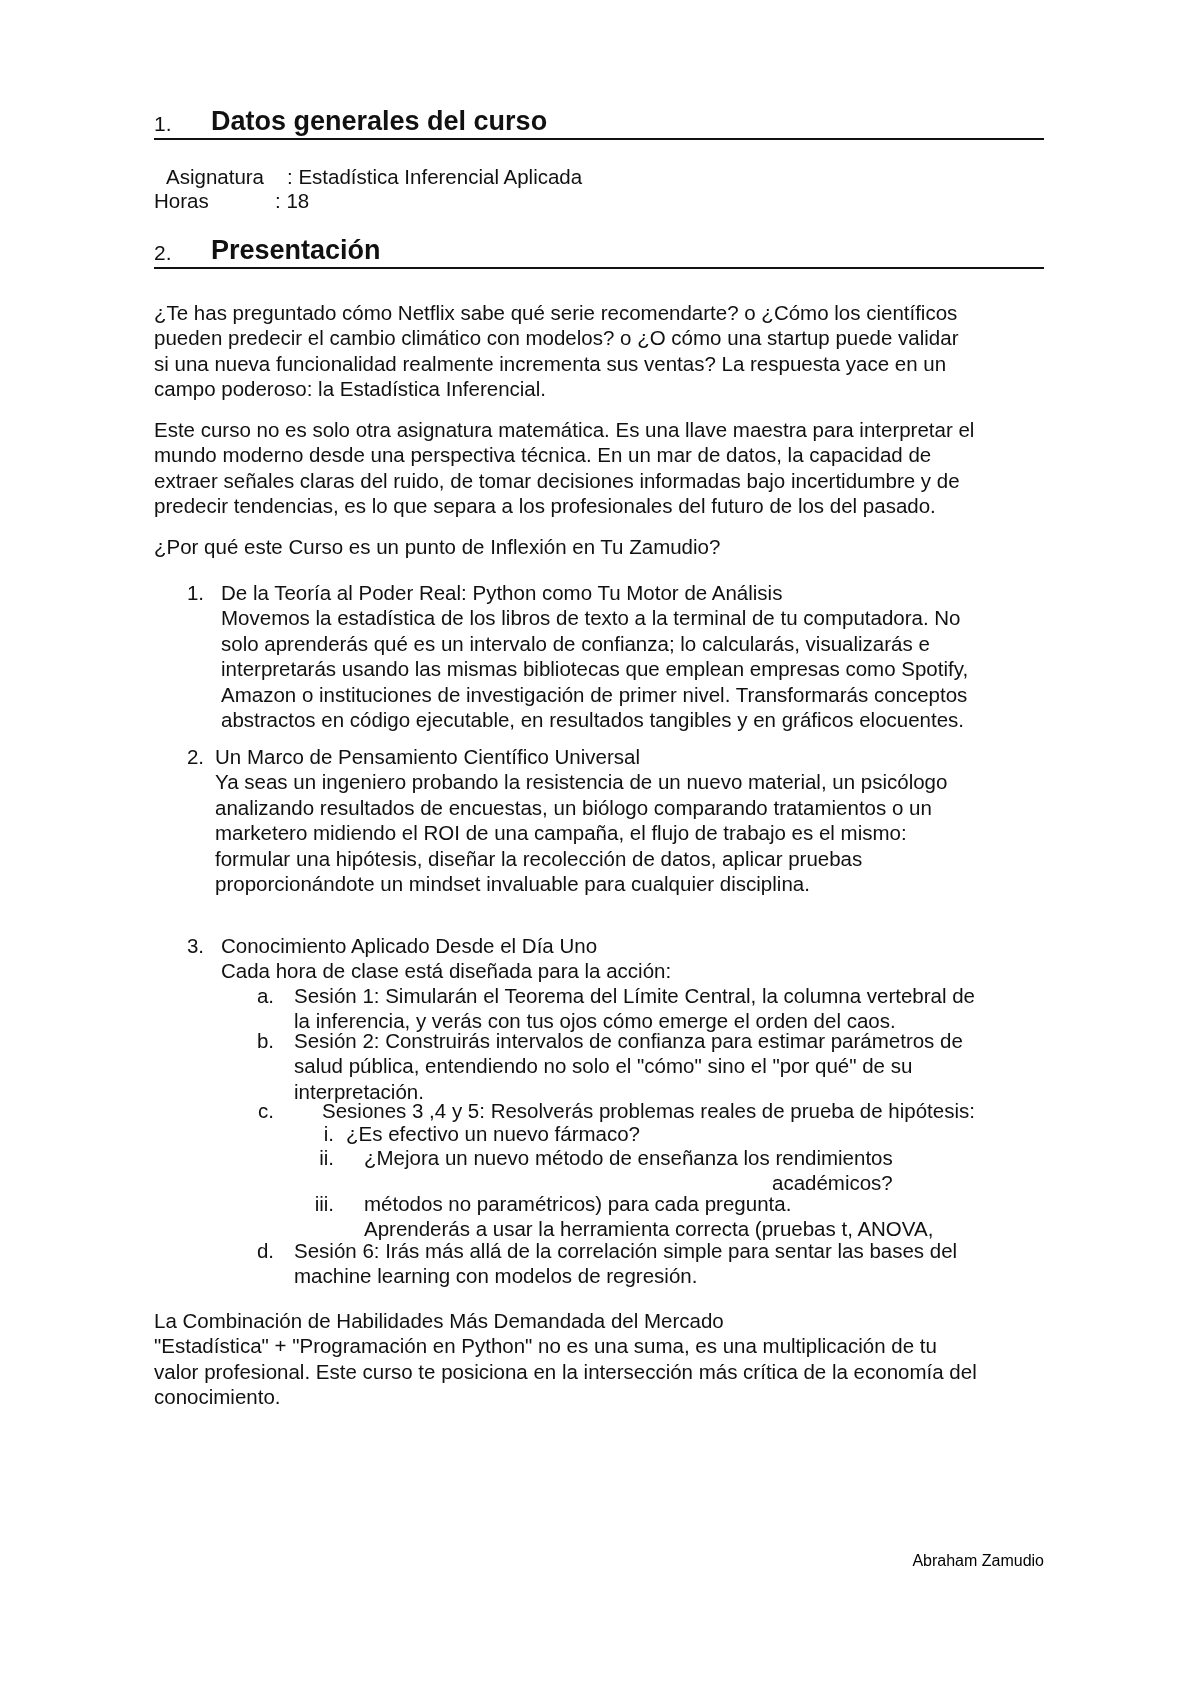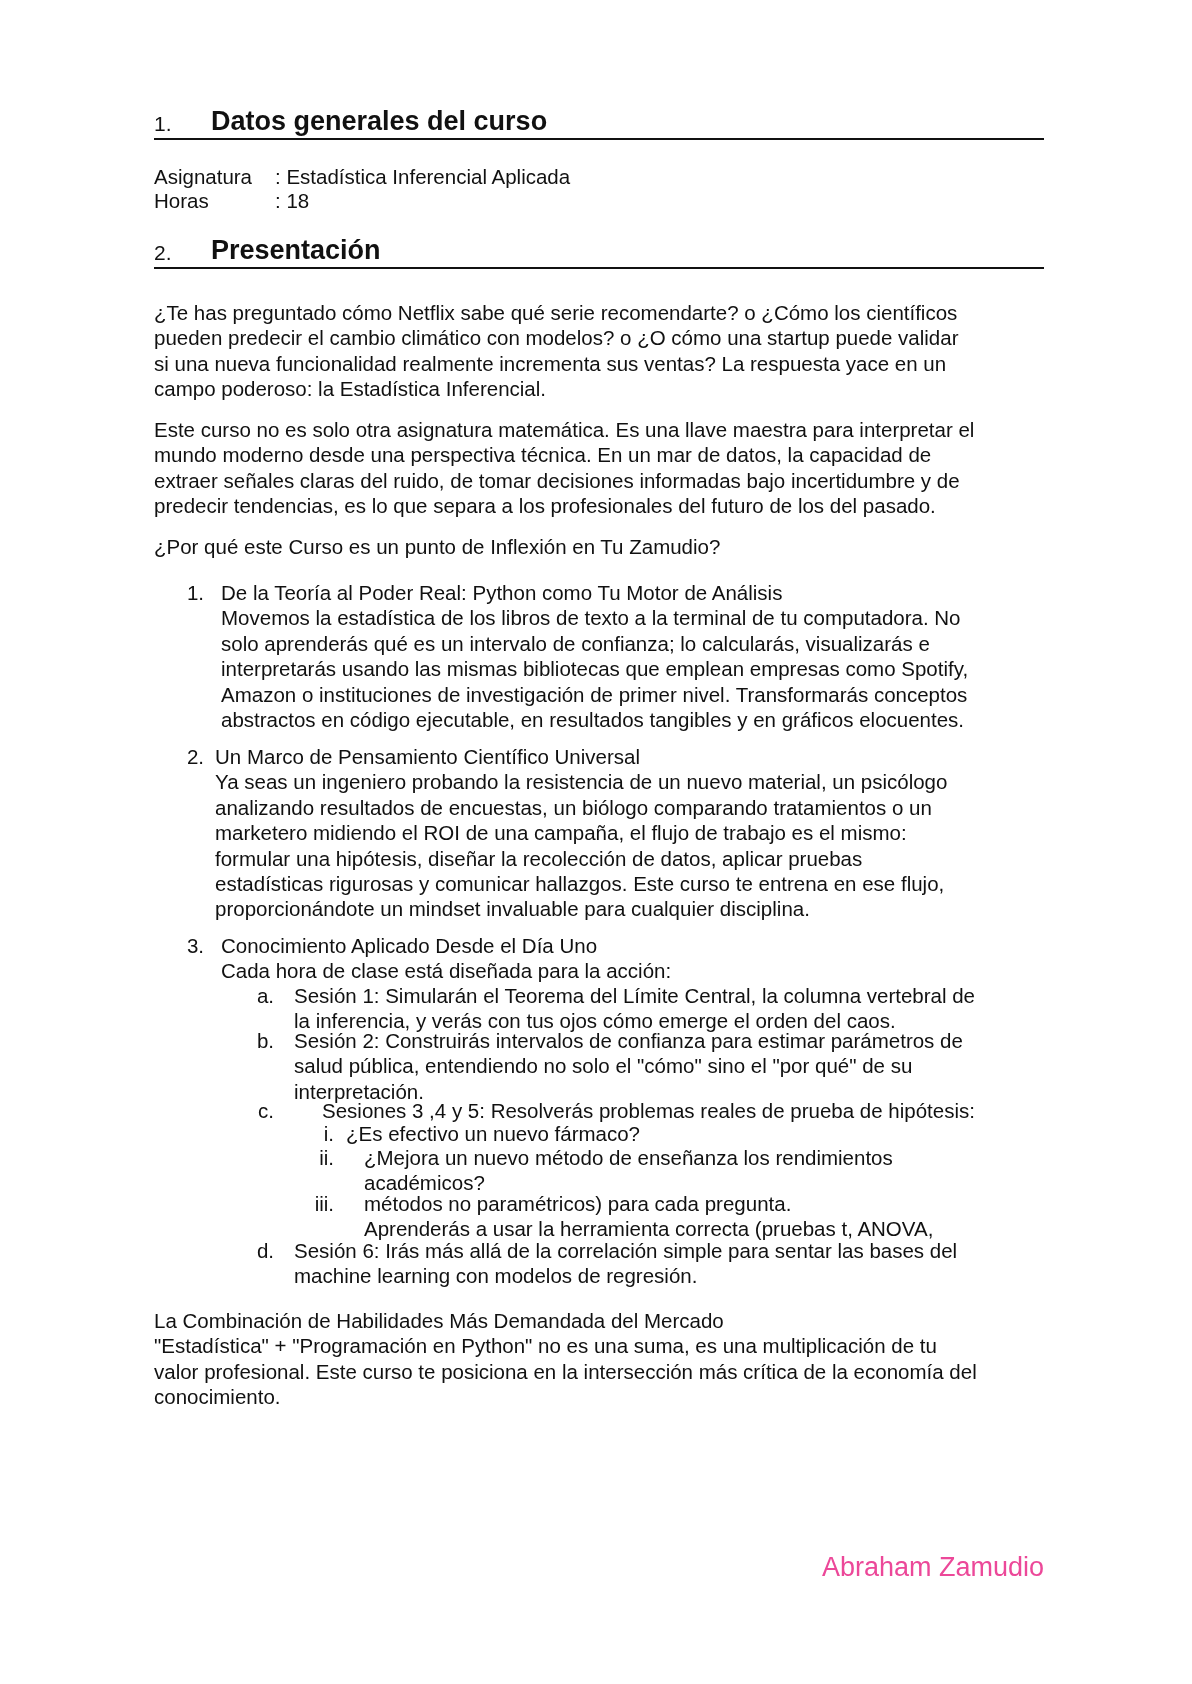--- a/index.html
+++ b/index.html
@@ -5,34 +5,34 @@
   html, body { margin: 0; padding: 0; background: #ffffff; }
   body { width: 1192px; height: 1684px; position: relative; overflow: hidden;
          font-family: "Liberation Sans", sans-serif; color: #111111; }
   .page { position: absolute; left: 154px; top: 0; width: 890px; }
   .h { position: absolute; left: 0; width: 890px; border-bottom: 2px solid #111; height: 36px; }
   .h .num { position: absolute; left: 0; bottom: 2px; font-size: 21px; }
   .h .title { position: absolute; left: 57px; bottom: 1px; font-size: 27px; font-weight: bold; }
   .t { position: absolute; font-size: 20.5px; line-height: 25.4px; white-space: nowrap; }
   .kv { position: absolute; font-size: 20.5px; line-height: 26px; }
   .kv .k { display: inline-block; width: 121px; }
-  .footer { position: absolute; right: 148px; top: 1552px; font-size: 27px; color: #ec4899; }
+  .footer { position: absolute; right: 148px; top: 1552px; font-size: 16px; color: #000000; }
   .lnum { position: absolute; font-size: 20.5px; line-height: 25.4px; text-align: right; }
 </style>
 </head>
 <body>
 
 <div class="page">
 
   <div class="h" style="top:102px;">
     <span class="num">1.</span>
     <span class="title">Datos generales del curso</span>
   </div>
 
-  <div class="kv" style="top:164px;">
+  <div class="kv" style="top:164px;margin-left:12px;">
     <span class="k">Asignatura</span><span>: Estadística Inferencial  Aplicada</span>
   </div>
   <div class="kv" style="top:188px;">
     <span class="k">Horas</span><span>: 18</span>
   </div>
 
   <div class="h" style="top:231px;">
     <span class="num">2.</span>
     <span class="title">Presentación</span>
   </div>
@@ -63,21 +63,20 @@
     <div>abstractos en código ejecutable, en resultados tangibles y en gráficos elocuentes.</div>
   </div>
 
   <div class="lnum" style="left:30px; top:744px; width:20px;">2.</div>
   <div class="t" style="left:61px; top:744px;">
     <div>Un Marco de Pensamiento Científico Universal</div>
     <div>Ya seas un ingeniero probando la resistencia de un nuevo material, un psicólogo</div>
     <div>analizando resultados de encuestas, un biólogo comparando tratamientos o un</div>
     <div>marketero midiendo el ROI de una campaña, el flujo de trabajo es el mismo:</div>
     <div>formular una hipótesis, diseñar la recolección de datos, aplicar pruebas</div>
-    <div>estadísticas rigurosas y comunicar hallazgos. Este curso te entrena en ese flujo,</div>
     <div>proporcionándote un mindset invaluable para cualquier disciplina.</div>
   </div>
 
   <div class="lnum" style="left:30px; top:933px; width:20px;">3.</div>
   <div class="t" style="left:67px; top:933px;">
     <div>Conocimiento Aplicado Desde el Día Uno</div>
     <div>Cada hora de clase está diseñada para la acción:</div>
   </div>
 
   <div class="lnum" style="left:100px; top:983px; width:20px;">a.</div>
@@ -97,21 +96,21 @@
   <div class="t" style="left:140px; top:1098px;margin-left:28px;">
     <div>Sesiones 3 ,4 y 5: Resolverás problemas reales de prueba de hipótesis:</div>
   </div>
 
   <div class="lnum" style="left:150px; top:1121px; width:30px;">i.</div>
   <div class="t" style="left:192px; top:1121px;">
     <div>¿Es efectivo un nuevo fármaco?</div>
   </div>
 
   <div class="lnum" style="left:150px; top:1145px; width:30px;">ii.</div>
-  <div class="t" style="left:210px; top:1145px;">
+  <div class="t" style="left:210px; top:1145px;text-align:right;">
     <div>¿Mejora un nuevo método de enseñanza los rendimientos</div>
     <div>académicos?</div>
   </div>
 
   <div class="lnum" style="left:150px; top:1191px; width:30px;">iii.</div>
   <div class="t" style="left:210px; top:1191px;">
     <div>métodos no paramétricos) para cada pregunta.</div>
     <div>Aprenderás a usar la herramienta correcta (pruebas t, ANOVA,</div>
   </div>
 

